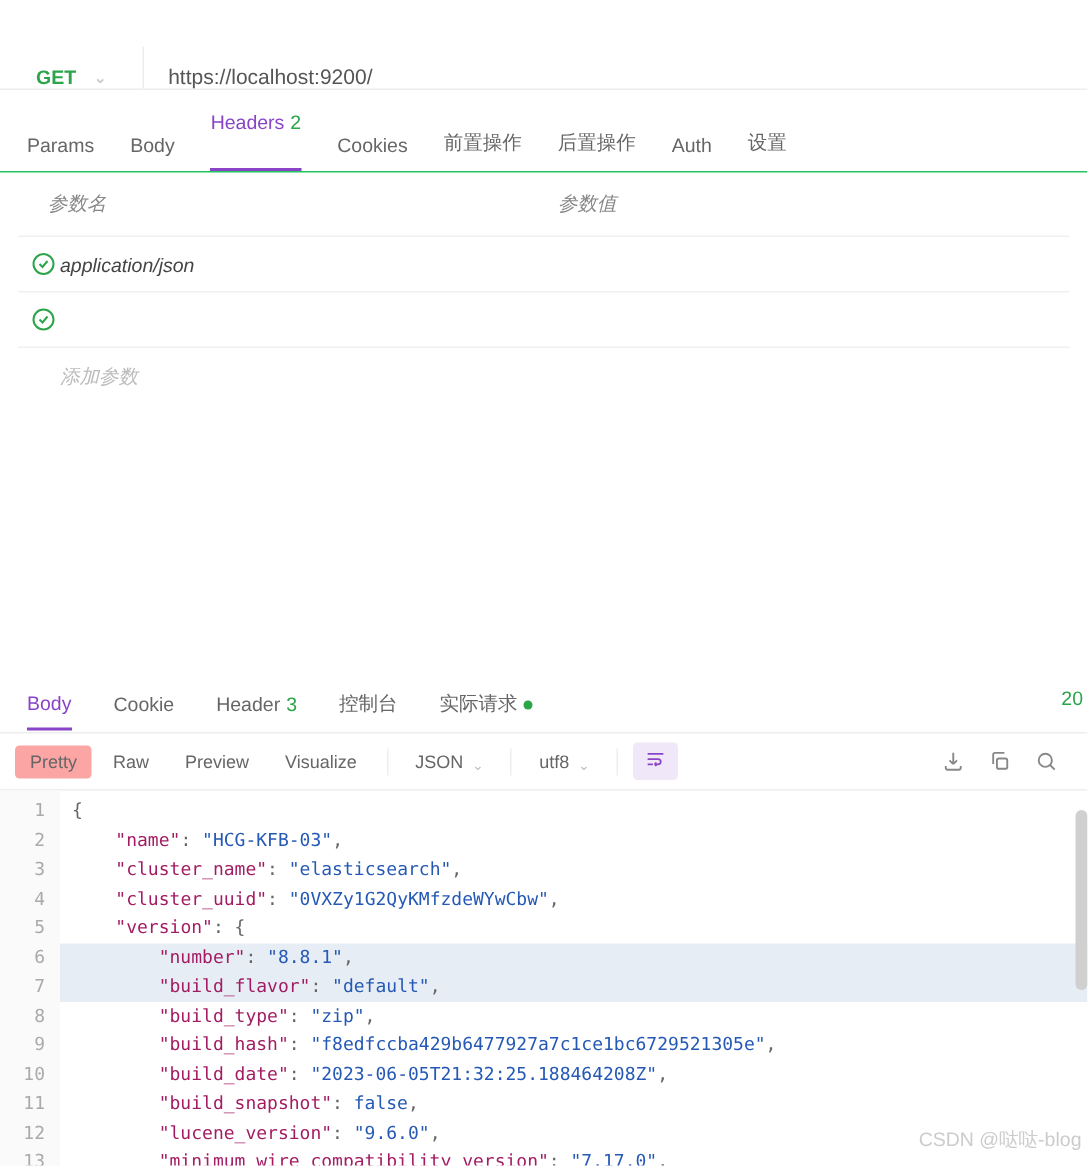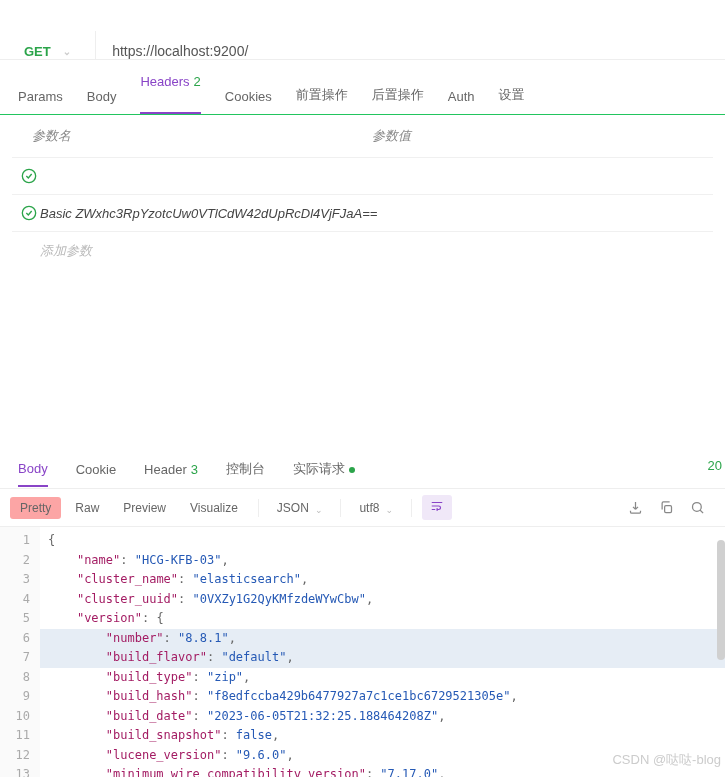--- a/index.html
+++ b/index.html
@@ -91,29 +91,29 @@
     <div class="th-name">参数名</div>
     <div>参数值</div>
   </div>
   <div class="row">
     <div class="check">
       <svg viewBox="0 0 24 24" fill="none" stroke="currentColor" stroke-width="2">
           <circle cx="12" cy="12" r="10"></circle>
           <path d="M8 12l3 3 5-6"></path>
         </svg>
     </div>
+    <div class="pval">application/json</div>
   </div>
   <div class="row">
     <div class="check">
       <svg viewBox="0 0 24 24" fill="none" stroke="currentColor" stroke-width="2">
           <circle cx="12" cy="12" r="10"></circle>
           <path d="M8 12l3 3 5-6"></path>
         </svg>
     </div>
-    <div class="pval">Basic ZWxhc3RpYzotcUw0VTlCdW42dUpRcDl4VjFJaA==</div>
   </div>
   <div class="row add">
     <div class="check"></div>
     <div class="pname">添加参数</div>
   </div>
 </div>
 
 <div class="response-section">
   <div class="resp-tabs">
     <div class="resp-tab active">Body</div>

